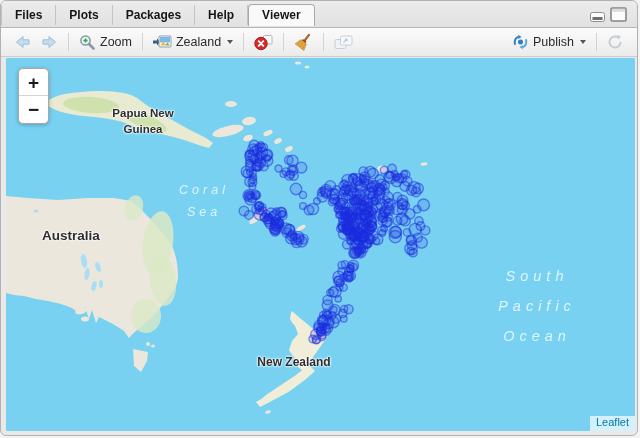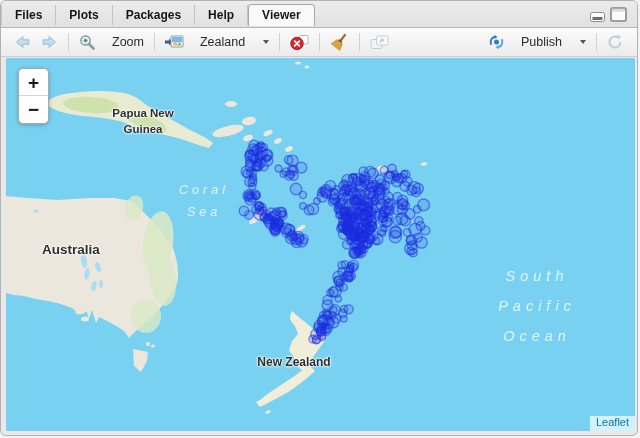--- a/index.html
+++ b/index.html
@@ -12,21 +12,21 @@
   .tab{height:20px;line-height:20px;padding:0 13px;font-size:12px;font-weight:bold;color:#161616;
     border-right:1px solid #c3c3c3;cursor:default;}
   .tab:first-child{border-left:1px solid #c3c3c3;}
   .tab.active{background:#f9f9f9;border:1px solid #a9a9a9;border-bottom:none;border-radius:4px 4px 0 0;
     height:21px;margin-bottom:-1px;position:relative;z-index:2;}
   .winbtns{position:absolute;right:10px;top:6px;display:flex;align-items:flex-end;gap:5px;}
   
   .toolbar{position:absolute;left:0;top:27px;right:0;height:29px;background:linear-gradient(#fbfbfb,#ebebeb);
     border-bottom:1px solid #cdcdcd;display:flex;align-items:center;padding:0 8px;box-sizing:border-box;
     font-size:12.5px;color:#2b2b2b;}
-  .tbtn{display:flex;align-items:center;gap:16px;padding:2px 5px;border-radius:3px;}
+  .tbtn{display:flex;align-items:center;gap:4px;padding:2px 5px;border-radius:3px;}
   .tsep{width:1px;height:18px;background:#d2d2d2;margin:0 5px;}
   .caret{width:0;height:0;border-left:3.5px solid transparent;border-right:3.5px solid transparent;
     border-top:4px solid #555;margin-left:2px;}
   .tright{margin-left:auto;display:flex;align-items:center;}
   
   .viewer{position:absolute;left:5px;top:57px;width:629px;height:373px;background:#79d1f1;
     overflow:hidden;border-radius:1px;}
   .viewer svg.mapsvg{position:absolute;left:0;top:0;}
   .maplabel{position:absolute;transform:translateX(-50%);text-align:center;white-space:pre-line;
     pointer-events:none;}
@@ -677,21 +677,21 @@
           <circle cx="303.0" cy="152.0" r="4.8" fill="#1b2ee0" fill-opacity="0.14" stroke="#1b2ee0" stroke-opacity="0.5" stroke-width="1.4"></circle>
           <circle cx="290.0" cy="131.0" r="5.7" fill="#1b2ee0" fill-opacity="0.14" stroke="#1b2ee0" stroke-opacity="0.5" stroke-width="1.4"></circle>
           <circle cx="297.0" cy="137.0" r="3.6" fill="#1b2ee0" fill-opacity="0.14" stroke="#1b2ee0" stroke-opacity="0.5" stroke-width="1.4"></circle>
           <circle cx="311.0" cy="143.0" r="3.3" fill="#1b2ee0" fill-opacity="0.14" stroke="#1b2ee0" stroke-opacity="0.5" stroke-width="1.4"></circle>
           <circle cx="307.0" cy="151.0" r="5.6" fill="#1b2ee0" fill-opacity="0.14" stroke="#1b2ee0" stroke-opacity="0.5" stroke-width="1.4"></circle>
         </g>
       </svg>
     <div id="maplabels">
         <div class="maplabel country" style="left: 137px; top: 47px; font-size: 11.5px;">Papua New
 Guinea</div>
-        <div class="maplabel country" style="left: 65px; top: 184px; font-size: 13.5px;">Australia</div>
+        <div class="maplabel country" style="left: 65px; top: 170px; font-size: 13.5px;">Australia</div>
         <div class="maplabel country" style="left: 288px; top: 296px; font-size: 12px;">New Zealand</div>
         <div class="maplabel sea" style="left: 198px; top: 121px; font-size: 12.5px;">Coral
 Sea</div>
         <div class="maplabel ocean" style="left: 531px; top: 203px; font-size: 14.5px;">South
 Pacific
 Ocean</div>
       </div>
     <div class="zoomctl">
       <div class="zoombtn">+</div>
       <div class="zoombtn">−</div>

